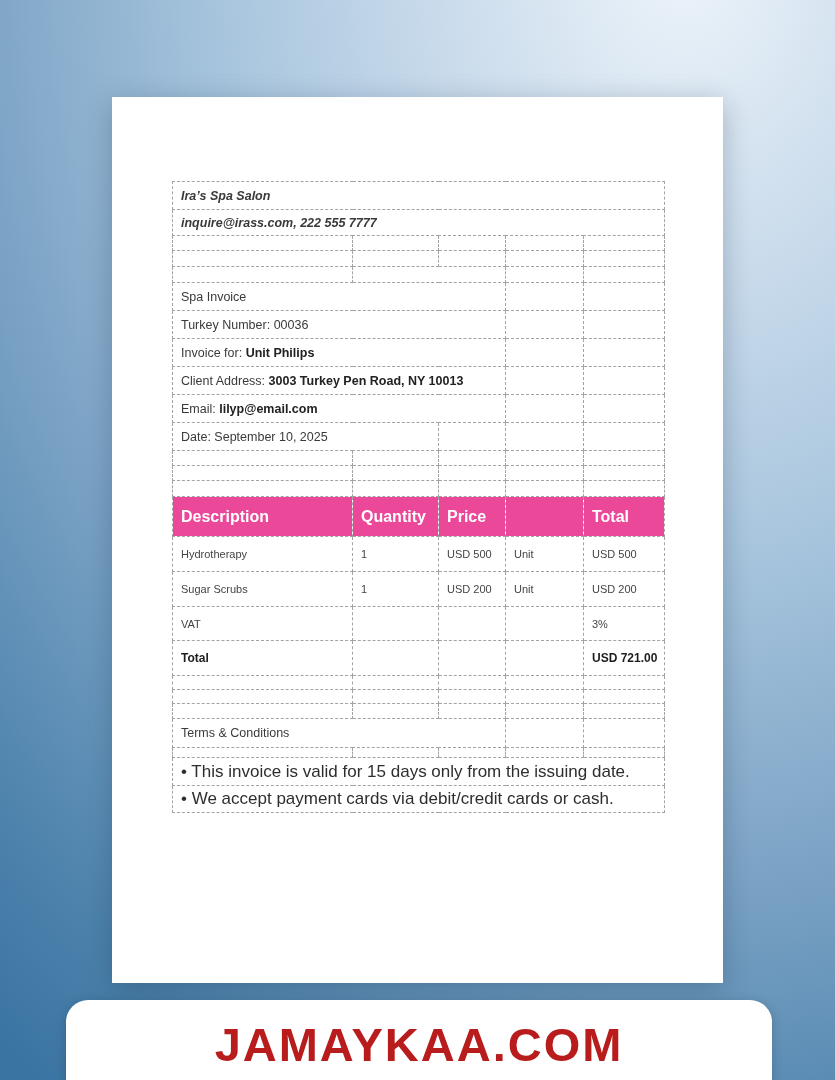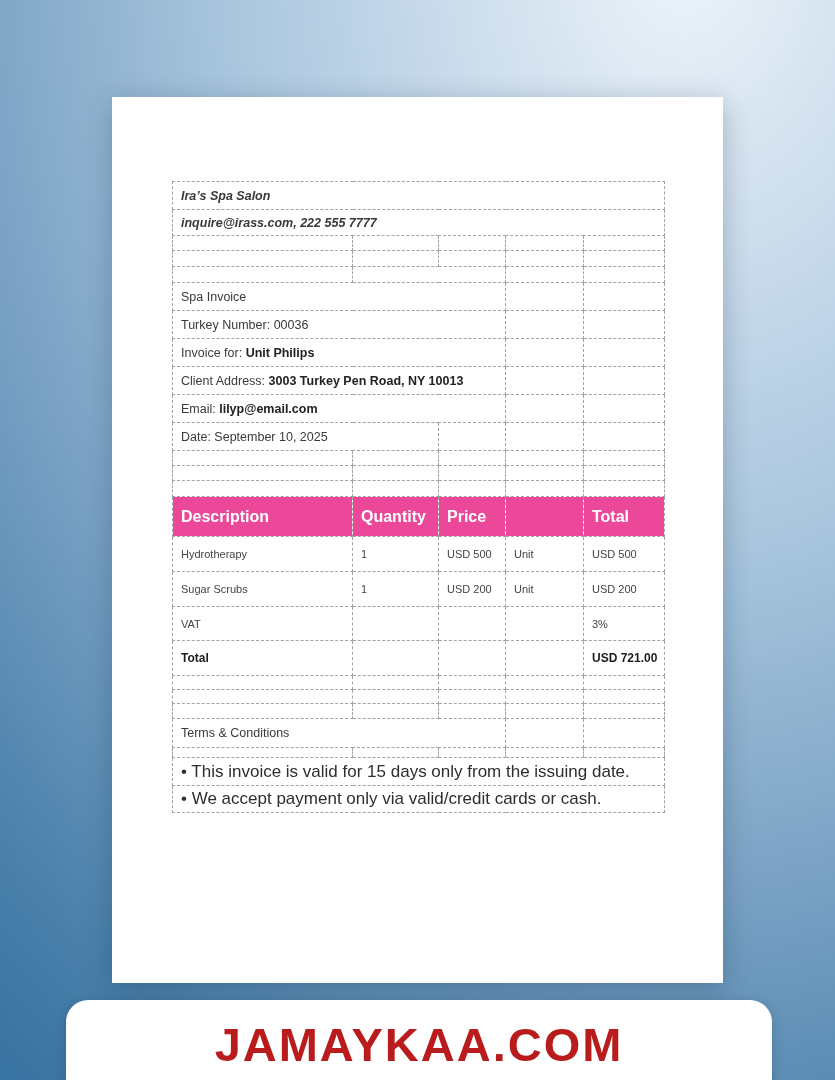--- a/index.html
+++ b/index.html
@@ -242,21 +242,21 @@
       <td></td>
           <td></td>
           <td></td>
           <td></td>
           <td></td>
     </tr>
     <tr class="bullets" style="height:28px">
       <td colspan="5">• This invoice is valid for 15 days only from the issuing date.</td>
     </tr>
     <tr class="bullets" style="height:27px">
-      <td colspan="5">• We accept payment only via valid/credit cards or cash.</td>
+      <td colspan="5">• We accept payment cards via debit/credit cards or cash.</td>
     </tr>
   </tbody>
     </table>
 </div>
 
 <div class="banner">
   <div class="brand-text">JAMAYKAA.COM</div>
 </div>
 
 </body></html>

